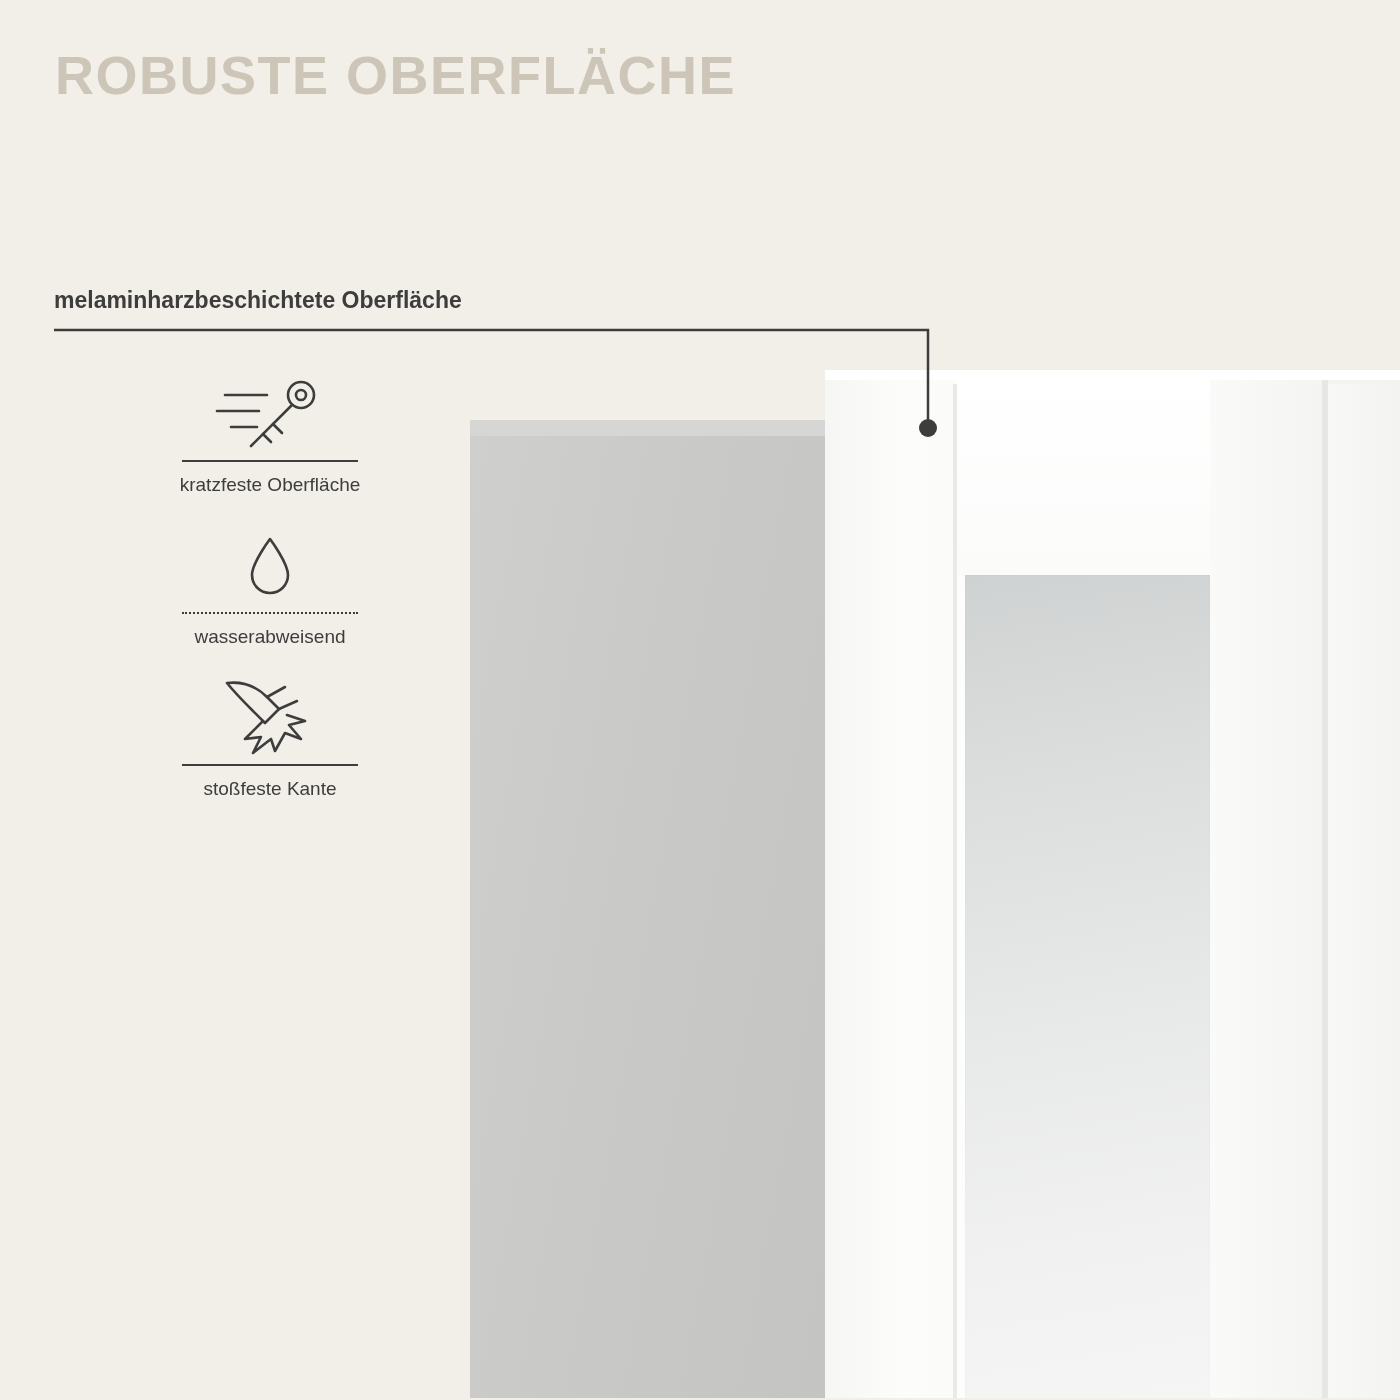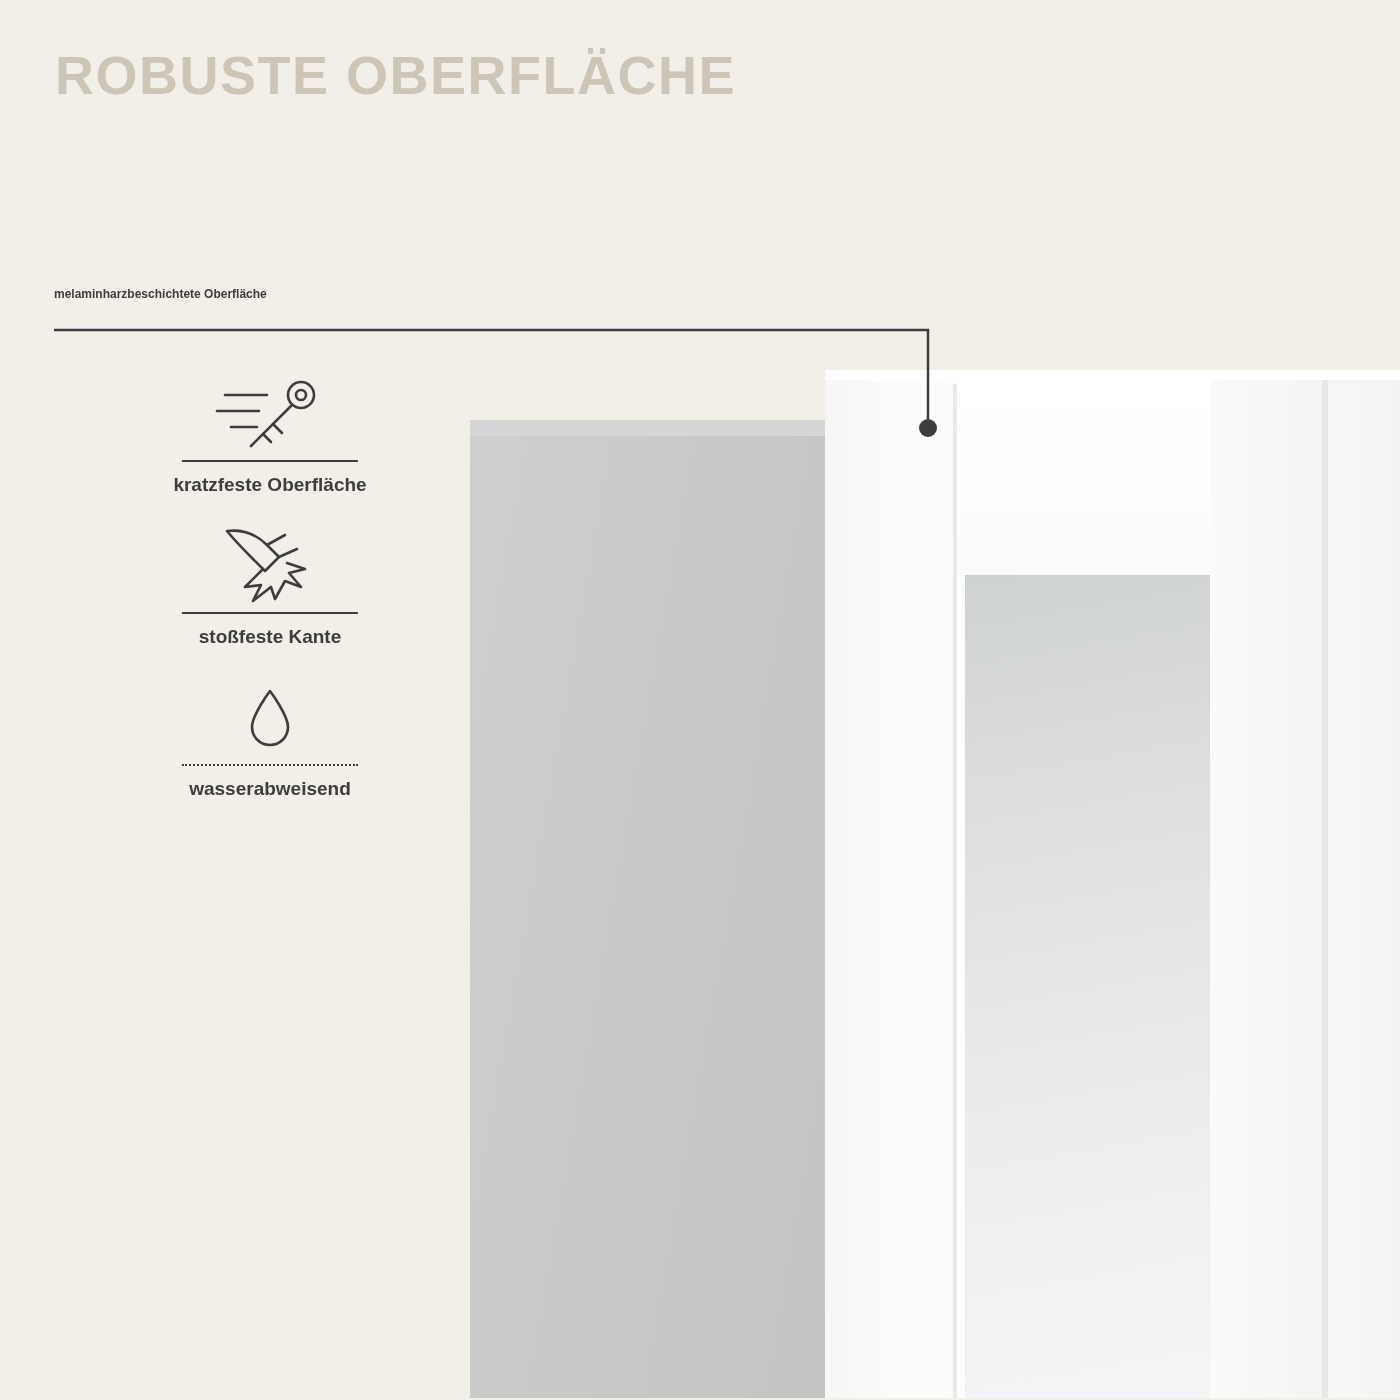--- a/index.html
+++ b/index.html
@@ -132,21 +132,21 @@
     width: 72px;
     height: 1016px;
     background: linear-gradient(90deg, #f8f8f7 0%, #f3f3f2 100%);
   }
 
   
   .callout-label {
     position: absolute;
     left: 54px;
     top: 287px;
-    font-size: 12px;
+    font-size: 23px;
     font-weight: bold;
     color: #3d3d3d;
     white-space: nowrap;
   }
   .callout-svg {
     position: absolute;
     left: 0;
     top: 0;
     width: 1400px;
     height: 1400px;
@@ -175,21 +175,21 @@
     width: 176px;
     height: 0;
     margin: 4px auto 12px auto;
     border-top: 2px solid #3d3d3d;
   }
   .feature-rule.dotted {
     border-top: 2px dotted #3d3d3d;
   }
   .feature-label {
     font-size: 19px;
-    font-weight: bold;
+    font-weight: normal;
     color: #3d3d3d;
     white-space: nowrap;
   }
 </style>
 </head>
 <body>
 
 <div class="canvas">
 
   <div class="product">
@@ -228,36 +228,36 @@
           <path d="M 12 38 L 54 38"></path>
           <path d="M 26 54 L 52 54"></path>
         </svg>
       </div>
       <div class="feature-rule"></div>
       <div class="feature-label">kratzfeste Oberfläche</div>
     </div>
 
     <div class="feature">
       <div class="feature-icon">
+        <svg width="130" height="72" viewBox="0 0 130 72" fill="none" stroke="#3d3d3d" stroke-width="2.6" stroke-linecap="round" stroke-linejoin="round">
+          <path d="M 65 10 C 65 10 47 34 47 46 C 47 56 55 64 65 64 C 75 64 83 56 83 46 C 83 34 65 10 65 10 Z"></path>
+        </svg>
+      </div>
+      <div class="feature-rule dotted"></div>
+      <div class="feature-label">wasserabweisend</div>
+    </div>
+
+    <div class="feature">
+      <div class="feature-icon">
         <svg width="130" height="80" viewBox="0 0 130 80" fill="none" stroke="#3d3d3d" stroke-width="2.6" stroke-linecap="round" stroke-linejoin="round">
           <path d="M 22 6 C 38 4 52 10 62 20 L 74 32 L 60 46 L 48 34 C 38 24 30 16 22 6 Z"></path>
           <path d="M 62 20 L 80 10"></path>
           <path d="M 74 32 L 92 24"></path>
           <path d="M 58 44 L 40 62 L 56 60 L 48 76 L 66 62 L 70 74 L 80 56 L 96 62 L 84 48 L 100 44 L 82 38"></path>
         </svg>
       </div>
       <div class="feature-rule"></div>
       <div class="feature-label">stoßfeste Kante</div>
     </div>
 
-    <div class="feature">
-      <div class="feature-icon">
-        <svg width="130" height="72" viewBox="0 0 130 72" fill="none" stroke="#3d3d3d" stroke-width="2.6" stroke-linecap="round" stroke-linejoin="round">
-          <path d="M 65 10 C 65 10 47 34 47 46 C 47 56 55 64 65 64 C 75 64 83 56 83 46 C 83 34 65 10 65 10 Z"></path>
-        </svg>
-      </div>
-      <div class="feature-rule dotted"></div>
-      <div class="feature-label">wasserabweisend</div>
-    </div>
-
 
   </div>
 </div>
 
 </body></html>

